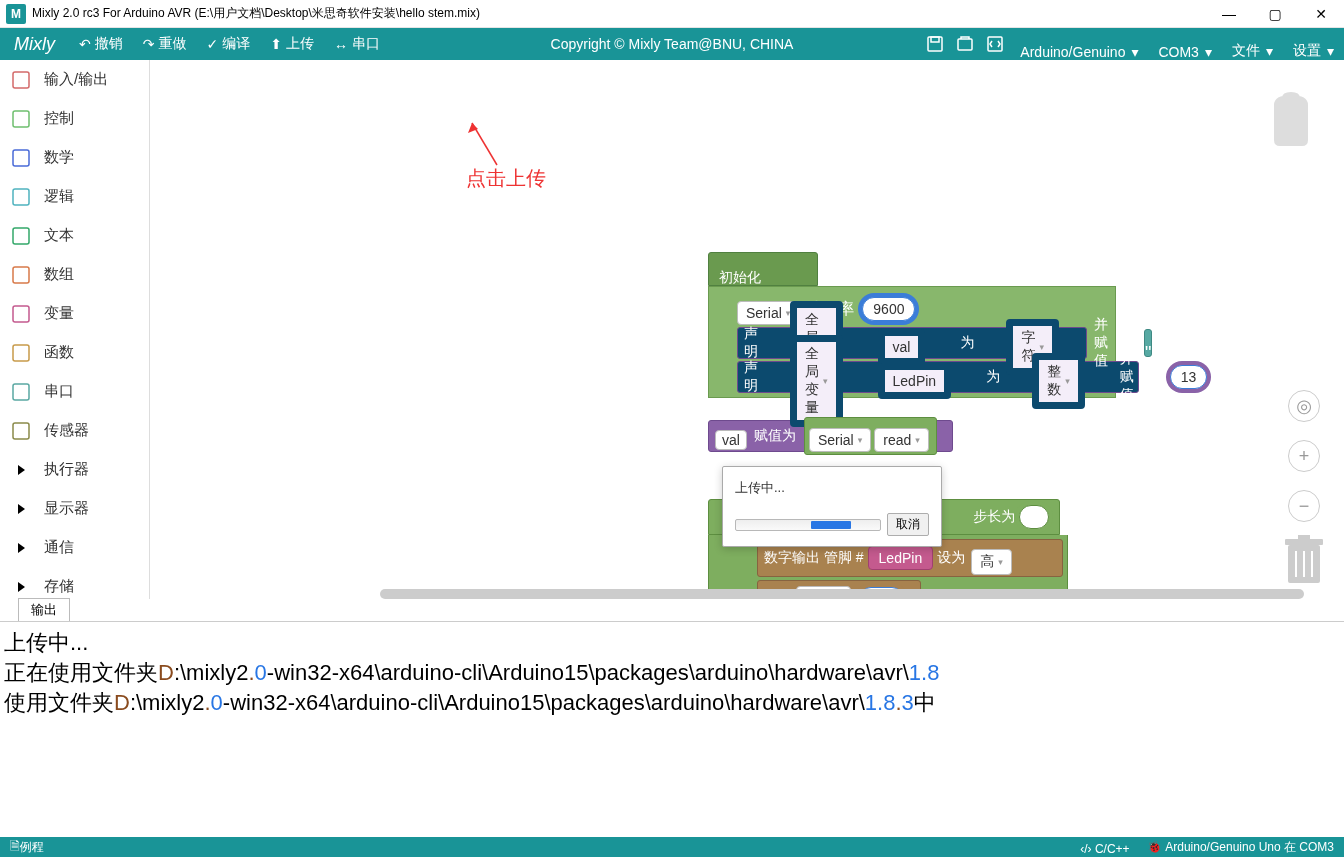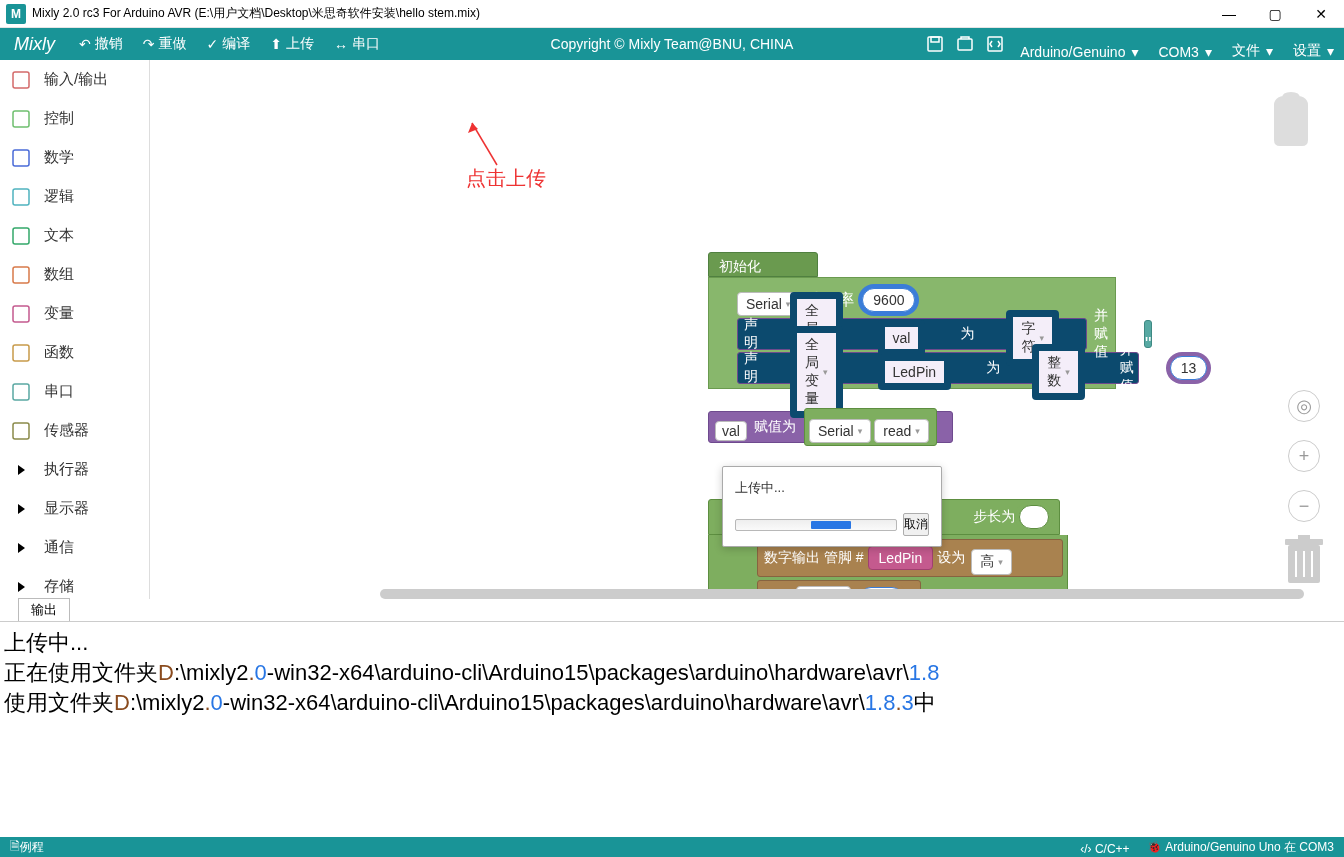--- a/index.html
+++ b/index.html
@@ -38,21 +38,21 @@
 .trash svg { fill:#ccc; }
 .hscroll { position:absolute; bottom:0; left:220px; right:40px; height:10px; background:#ccc; border-radius:5px; }
 
 
 .arrow-svg { position:absolute; top:55px; left:302px; }
 .annotation { position:absolute; top:105px; left:306px; color:#e33; font-size:20px; font-family:"SimSun",serif; }
 
 
 .blocks { position:absolute; top:192px; left:548px; }
 .block-row { display:flex; align-items:center; height:32px; }
-.setup-head { background:#6a9a4f; width:110px; height:25px; color:#fff; font-size:14px; padding:5px 10px; border-radius:3px 3px 0 0; border:1px solid #508040; }
+.setup-head { background:#6a9a4f; width:110px; height:25px; color:#fff; font-size:14px; padding:16px 10px; border-radius:3px 3px 0 0; border:1px solid #508040; }
 .setup-body { background:#88b76c; border:1px solid #6a9a4f; width:408px; padding:6px 4px 4px 28px; }
 .chip { background:#fff; border-radius:4px; padding:3px 8px; font-size:14px; color:#333; border:1px solid #bbb; display:inline-flex; align-items:center; gap:2px; margin-right:3px;margin-top:8px; }
 .chip .dd { color:#999; font-size:9px; margin-left:2px; }
 .num-chip { background:#fff; border:1px solid #3b7dd8; border-radius:12px; padding:3px 10px; font-size:14px; color:#333; display:inline-block; box-shadow:0 0 0 4px #3b7dd8; margin-left:4px; }
 .purple-block { background:#0c4a6e; border:1px solid #6e4a8e; color:#fff; height:32px; display:flex; align-items:center; padding:0 6px; border-radius:3px; font-size:14px; margin-top:2px; width:350px;gap:32px; }
 .p-text { margin:0 4px; }
 .teal-sq { background:#57a9a3; border:1px solid #3e8983; width:38px; height:28px; border-radius:3px; display:flex; align-items:center; justify-content:center; color:#fff; font-size:18px; margin-left:4px; }
 .purple-block .chip { background:#f4eef9; border:7px solid #0c4a6e; }
 
 .assign-block { margin-top:22px; display:flex; align-items:center; background:#8a62a8; border:1px solid #6e4a8e; border-radius:3px; padding:3px 6px; width:245px; height:32px; color:#fff; font-size:14px; }
@@ -66,21 +66,21 @@
 .wide-brown { width:306px; }
 .wide-brown2 { width:164px; }
 .step-chip { background:#fff; border:1px solid #5d8e40; border-radius:12px; padding:3px 10px; box-shadow:0 0 0 4px #7eae5f; font-size:14px; margin-left:4px; }
 
 
 .upload-dialog { position:absolute; top:406px; left:562px; width:220px; background:#fff; border:1px solid #aaa; border-radius:2px; padding:12px 12px 10px; box-shadow:0 2px 8px rgba(0,0,0,0.2); z-index:100; }
 .upload-dialog .dtitle { font-size:13px; color:#333; margin-bottom:16px; }
 .upload-dialog .controls { display:flex; align-items:center; gap:6px; }
 .progress { flex:1; height:12px; border:1px solid #b8b8b8; border-radius:2px; background:linear-gradient(#eee,#fafafa); position:relative; }
 .progress .fill { position:absolute; left:75px; top:1px; width:40px; height:8px; background:#2876e4; border-radius:1px; }
-.cancel-btn { border:1px solid #adadad; background:#f0f0f0; padding:2px 0; font-size:12px; border-radius:2px; }
+.cancel-btn { border:1px solid #adadad; background:#f0f0f0; padding:2px 8px; font-size:12px; border-radius:2px; }
 
 
 .output-tab { position:absolute; bottom:236px; left:18px; background:#fff; border:1px solid #bbb; border-bottom:none; padding:2px 12px; font-size:13px; }
 .output { position:absolute; bottom:20px; left:0; right:0; height:216px; border-top:1px solid #ccc; background:#fff; font-family:"SimSun",monospace; font-size:22px; line-height:30px; padding:6px 4px; overflow:hidden; white-space:nowrap; }
 .output .num { color:#2876e4; }
 .output .br { color:#8a4b1e; }
 
 
 .statusbar { position:absolute; bottom:0; left:0; right:0; height:20px; background:#199497; color:#fff; font-size:12px; display:flex; align-items:center; padding:0 10px; }
 .statusbar .right { margin-left:auto; display:flex; gap:18px; align-items:flex-end; }

